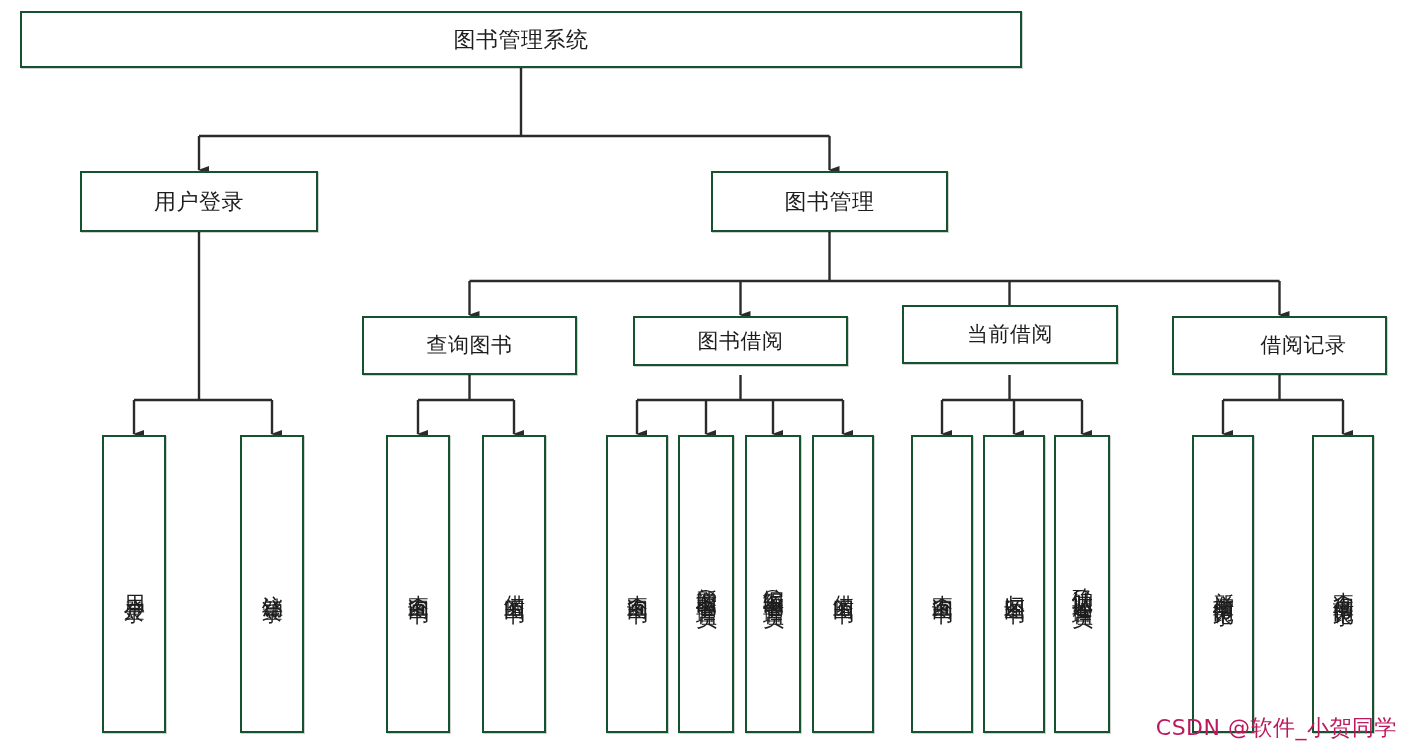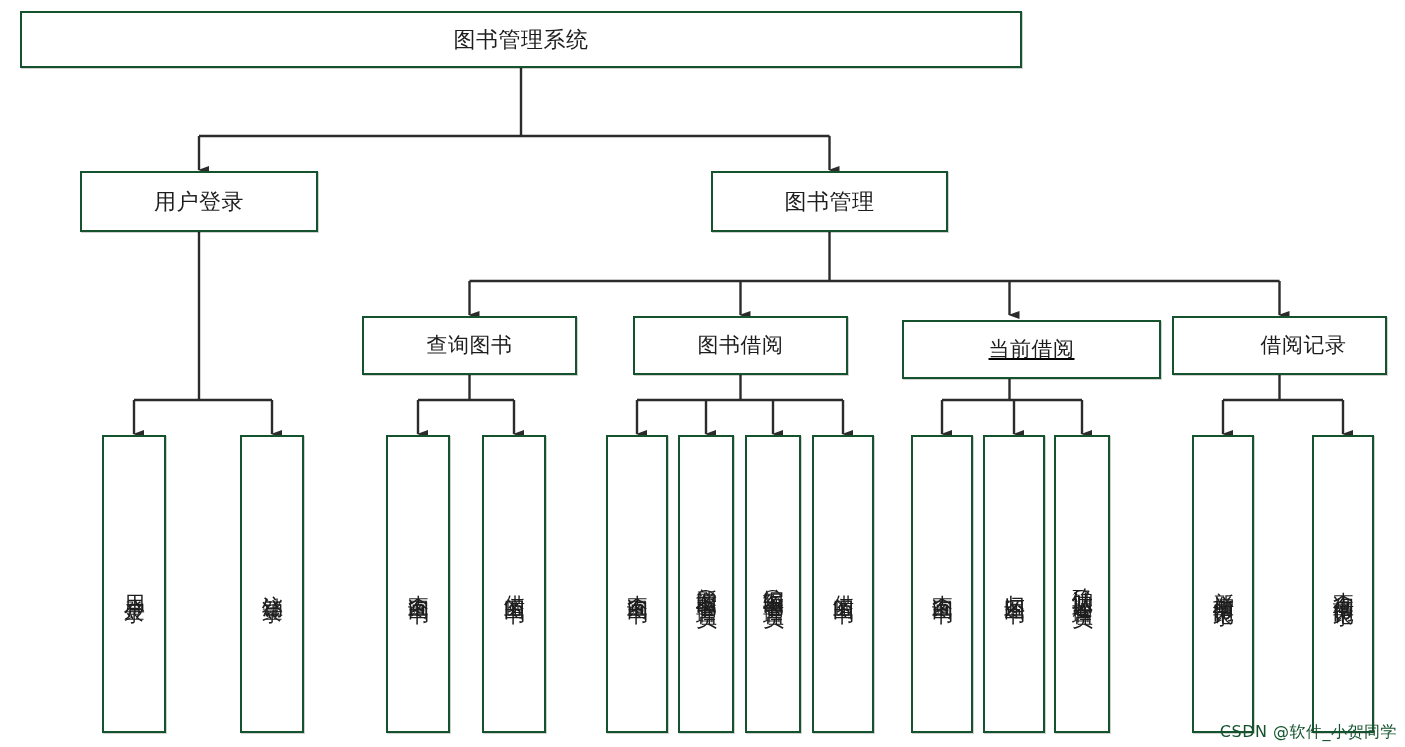--- a/index.html
+++ b/index.html
@@ -54,22 +54,22 @@
     letter-spacing: 3px;
     line-height: 1;
   }
   .node.lvl1 .label { font-size: 22px; }
   .node.lvl2 .label { font-size: 22px; }
   .node.lvl3 .label { font-size: 21px; }
   #watermark {
     position: absolute;
     right: 8px;
     bottom: 4px;
-    color: #14532d;
-    font-size: 16px;
+    color: #be185d;
+    font-size: 22px;
     letter-spacing: 0.5px;
     white-space: nowrap;
     user-select: none;
   }
 </style>
 </head>
 <body>
 
 <div id="canvas">
   <svg id="svg-layer" viewBox="0 0 1405 747">
@@ -121,24 +121,24 @@
       </div>
       <div class="node lvl2" style="left: 80px; top: 171px; width: 238px; height: 61px;">
         <span class="label">用户登录</span>
       </div>
       <div class="node lvl2" style="left: 711px; top: 171px; width: 237px; height: 61px; align-items: center;">
         <span class="label">图书管理</span>
       </div>
       <div class="node lvl3" style="left: 362px; top: 316px; width: 215px; height: 59px;">
         <span class="label">查询图书</span>
       </div>
-      <div class="node lvl3" style="left: 633px; top: 316px; width: 215px; height: 59px;">
+      <div class="node lvl3" style="left: 633px; top: 316px; width: 215px; height: 50px;">
         <span class="label">图书借阅</span>
       </div>
-      <div class="node lvl3" style="left: 902px; top: 320px; width: 259px; height: 59px; text-decoration: underline;">
+      <div class="node lvl3" style="left: 902px; top: 305px; width: 216px; height: 59px;">
         <span class="label">当前借阅</span>
       </div>
       <div class="node lvl3" style="left: 1172px; top: 316px; width: 215px; height: 59px; padding-left: 48px;">
         <span class="label">借阅记录</span>
       </div>
       <div class="node lvl4 leaf" style="left: 102px; top: 435px; width: 64px; height: 298px;">
         <span class="label">用户登录</span>
       </div>
       <div class="node lvl4 leaf" style="left: 240px; top: 435px; width: 64px; height: 298px;">
         <span class="label">注销登录</span>

